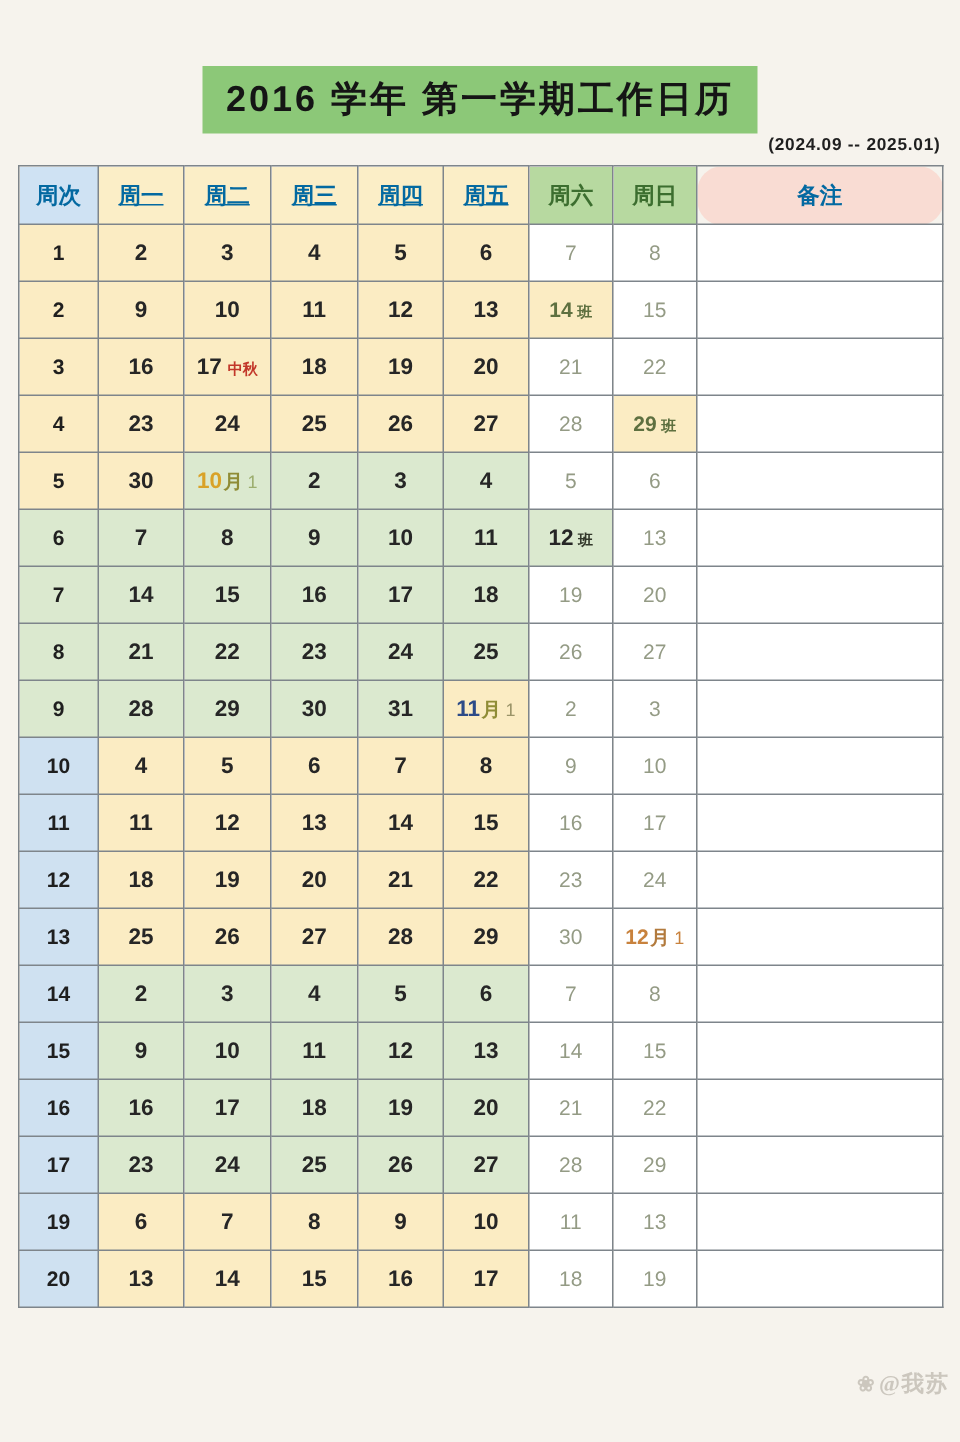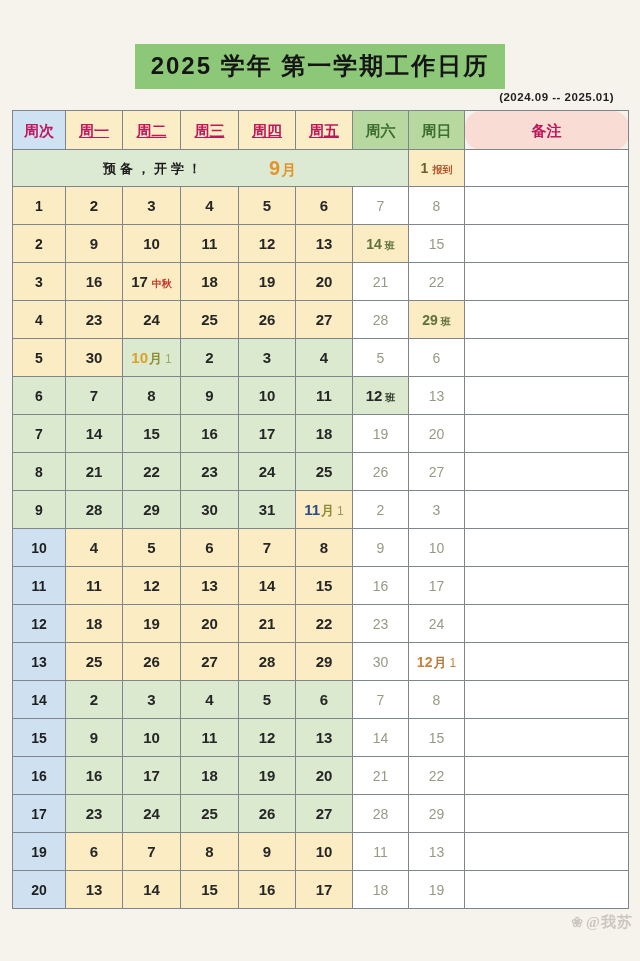--- a/index.html
+++ b/index.html
@@ -9,33 +9,33 @@
     font-family:"Liberation Sans","DejaVu Sans",sans-serif;
     overflow:hidden;
   }
   .title-row{position:absolute;top:44px;left:0;width:100%;text-align:center;}
   .title{
     display:inline-block;background:#8cc878;color:#151515;
     font-size:24px;font-weight:700;letter-spacing:2px;
     padding:6px 16px 7px 16px;
   }
   .subtitle{
-    position:absolute;top:91px;right:26px;
+    position:absolute;top:91px;right:13px;
     font-size:11.5px;color:#1f1f1f;font-weight:600;letter-spacing:.5px;
   }
   table.calendar{
     position:absolute;top:110px;left:12px;width:616px;
     border-collapse:collapse;table-layout:fixed;
   }
   .calendar th,.calendar td{
     border:1px solid #7e858b;padding:0;margin:0;
     text-align:center;vertical-align:middle;line-height:1;overflow:hidden;
     background:#ffffff;
   }
-  .calendar thead th{height:38px;font-size:15px;font-weight:700;color:#be185d;}
+  .calendar thead th{height:38px;font-size:15px;font-weight:700;color:#0369a1;}
   .hb{background:#cfe2f3 !important;}
   .hy{background:#fbeec7 !important;text-decoration:underline;}
   .hg{background:#b7d9a0 !important;color:#3c6e2f !important;}
   .hp{background:#f9dcd3 !important;border-radius:16px;}
   .bg-y{background:#fbecc3 !important;}
   .bg-g{background:#dbe9cf !important;}
   .bg-w{background:#ffffff !important;}
   .bg-b{background:#cfe1f1 !important;}
   .bg-ban{background:#dcead3 !important;}
   tbody td{height:37px;}
@@ -71,21 +71,21 @@
     position:absolute;right:7px;bottom:29px;
     font-size:15px;font-weight:700;letter-spacing:1px;
     color:#c8c3ba;opacity:.9;white-space:nowrap;font-family:Liberation Serif, serif;
   }
   .watermark .wicon{font-size:14px;margin-right:2px;}
 </style>
 </head>
 <body>
 
 <div class="title-row">
-  <span class="title">2025 学年  第一学期工作日历</span>
+  <span class="title">2016 学年  第一学期工作日历</span>
 </div>
 
 <div class="subtitle">(2024.09 -- 2025.01)</div>
 
 <table class="calendar">
   <colgroup>
     <col style="width:53px">
       <col style="width:57px">
       <col style="width:58px">
       <col style="width:58px">
@@ -102,32 +102,20 @@
       <th class="hy">周二</th>
       <th class="hy">周三</th>
       <th class="hy">周四</th>
       <th class="hy">周五</th>
       <th class="hg">周六</th>
       <th class="hg">周日</th>
       <th class="hp">备注</th>
     </tr>
   </thead>
   <tbody id="cal-body">
-    <tr class="banner-row">
-      <td colspan="7" class="bg-ban">
-        <div class="ban-flex">
-          <span class="slogan">预备，开学！</span>
-          <span class="month"><b>9</b><i>月</i></span>
-        </div>
-      </td>
-      <td class="bg-y">
-        <span class="k-d1">1</span><span class="k-bd">报到</span>
-      </td>
-      <td class="bg-w"></td>
-    </tr>
   <tr>
         <td class="bg-y"><span class="k-wk">1</span></td>
         <td class="bg-y"><span class="k-d">2</span></td>
         <td class="bg-y"><span class="k-d">3</span></td>
         <td class="bg-y"><span class="k-d">4</span></td>
         <td class="bg-y"><span class="k-d">5</span></td>
         <td class="bg-y"><span class="k-d">6</span></td>
         <td class="bg-w"><span class="k-w">7</span></td>
         <td class="bg-w"><span class="k-w">8</span></td>
         <td class="bg-w"></td>

